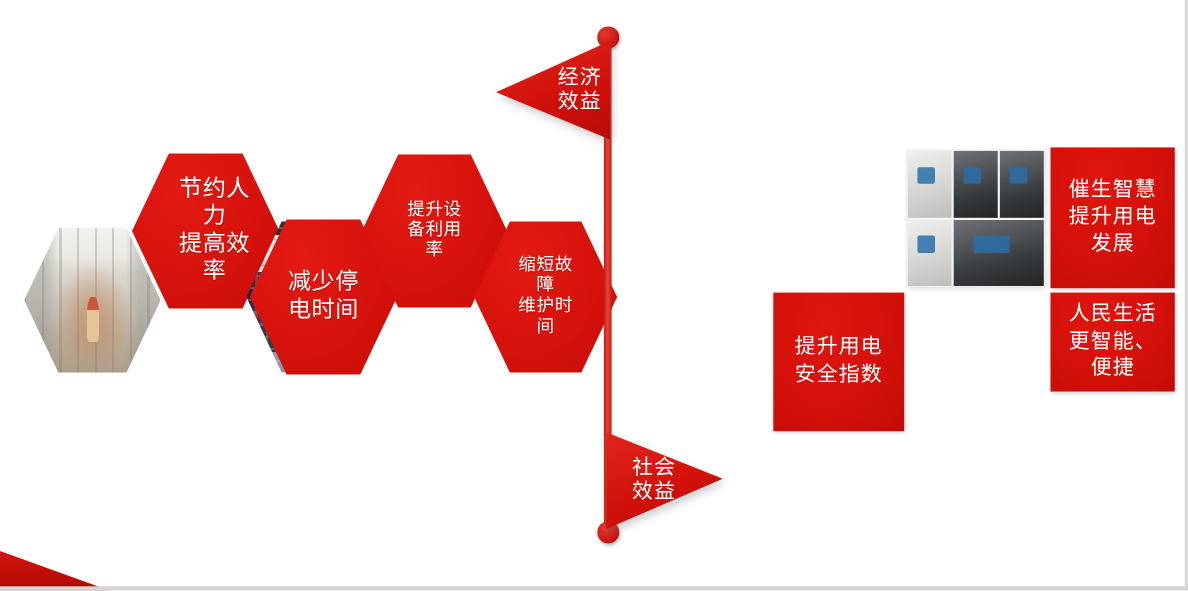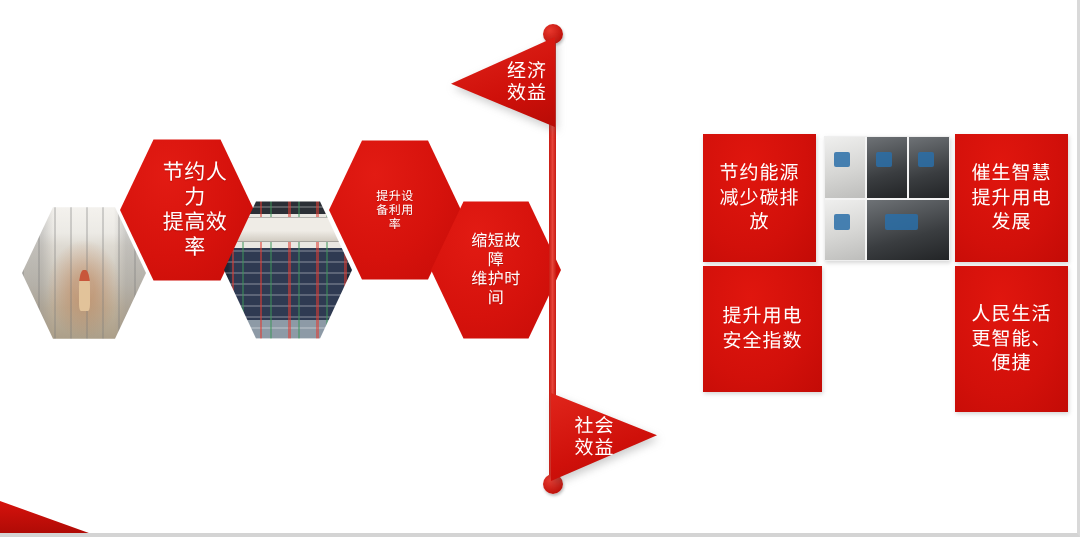--- a/index.html
+++ b/index.html
@@ -222,23 +222,29 @@
     <div class="hex-label" style="font-size:21px;margin-left:16px;">
       <div>节约人</div>
       <div>力</div>
       <div>提高效</div>
       <div>率</div>
     </div>
   </div>
 
   <div class="hex hex-shadow ph-cabinets" style="left:224px; top:66px; width:128px; height:140px;"></div>
 
+  <div class="hex hex-shadow hex-red" style="left:227px; top:198px; width:134px; height:144px;">
+    <div class="hex-label" style="font-size:21px;">
+      <div>减少停</div>
+      <div>电时间</div>
+    </div>
+  </div>
 
   <div class="hex hex-shadow hex-red" style="left:329px; top:139px; width:132px; height:142px;">
-    <div class="hex-label" style="font-size:12px;">
+    <div class="hex-label" style="font-size:16px;">
       <div>提升设</div>
       <div>备利用</div>
       <div>率</div>
     </div>
   </div>
 
   <div class="hex hex-shadow hex-red" style="left:431px; top:200px; width:130px; height:140px;">
     <div class="hex-label" style="font-size:16px;">
       <div>缩短故</div>
       <div>障</div>
@@ -262,27 +268,20 @@
   </div>
 
   <div class="flag flag-bottom" style="left:551px; top:393px; width:106px; height:88px;">
     <div class="flag-shape"></div>
     <div class="flag-text">
       <div>社会</div>
       <div>效益</div>
     </div>
   </div>
 
-  <div class="cell cell-red" style="left:703px; top:134px; width:113px; height:128px;">
-    <div class="cell-label">
-      <div>节约能源</div>
-      <div>减少碳排</div>
-      <div>放</div>
-    </div>
-  </div>
 
   <div class="cell cell-img img-devices" style="left:824px; top:136px; width:124px; height:123px;">
     <i></i>
     <i class="dark"></i>
     <i class="dark"></i>
     <i></i>
     <i class="wide dark"></i>
   </div>
 
   <div class="cell cell-red" style="left:955px; top:134px; width:113px; height:128px;">
@@ -293,21 +292,21 @@
     </div>
   </div>
 
   <div class="cell cell-red" style="left:703px; top:266px; width:119px; height:126px;">
     <div class="cell-label">
       <div>提升用电</div>
       <div>安全指数</div>
     </div>
   </div>
 
-  <div class="cell cell-red" style="left:955px; top:266px; width:113px; height:146px;">
+  <div class="cell cell-red" style="left:955px; top:266px; width:113px; height:90px;">
     <div class="cell-label">
       <div>人民生活</div>
       <div>更智能、</div>
       <div>便捷</div>
     </div>
   </div>
 
   <div id="corner-deco"></div>
 
 </div>

